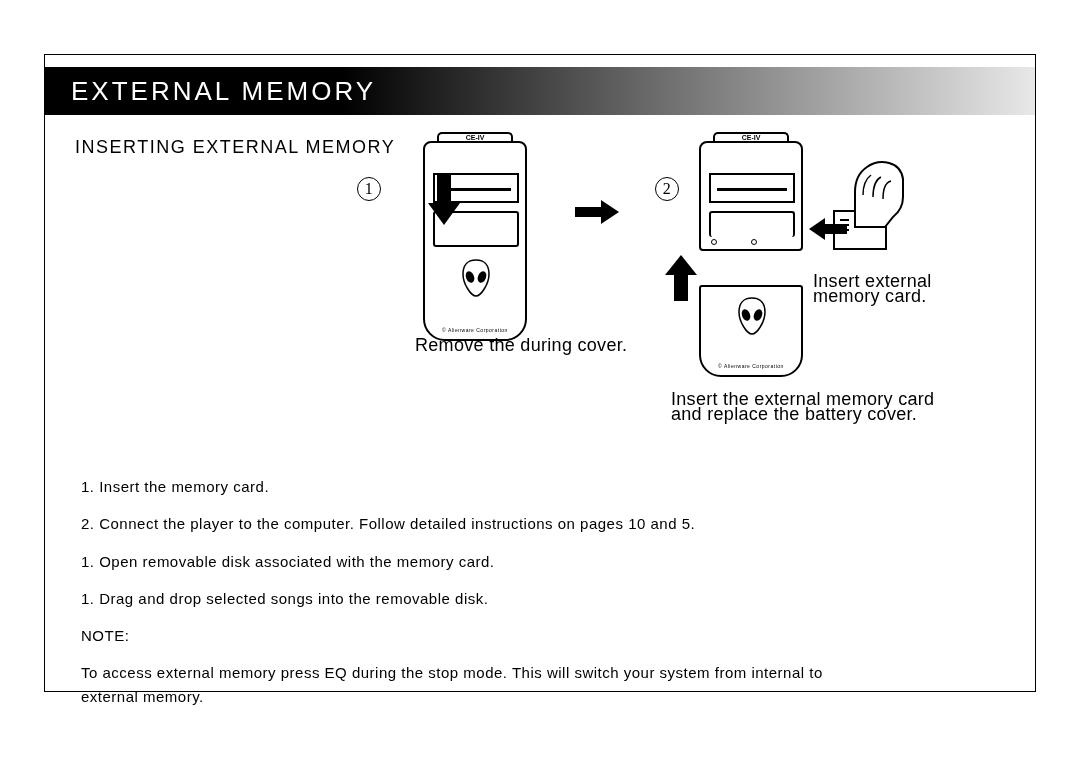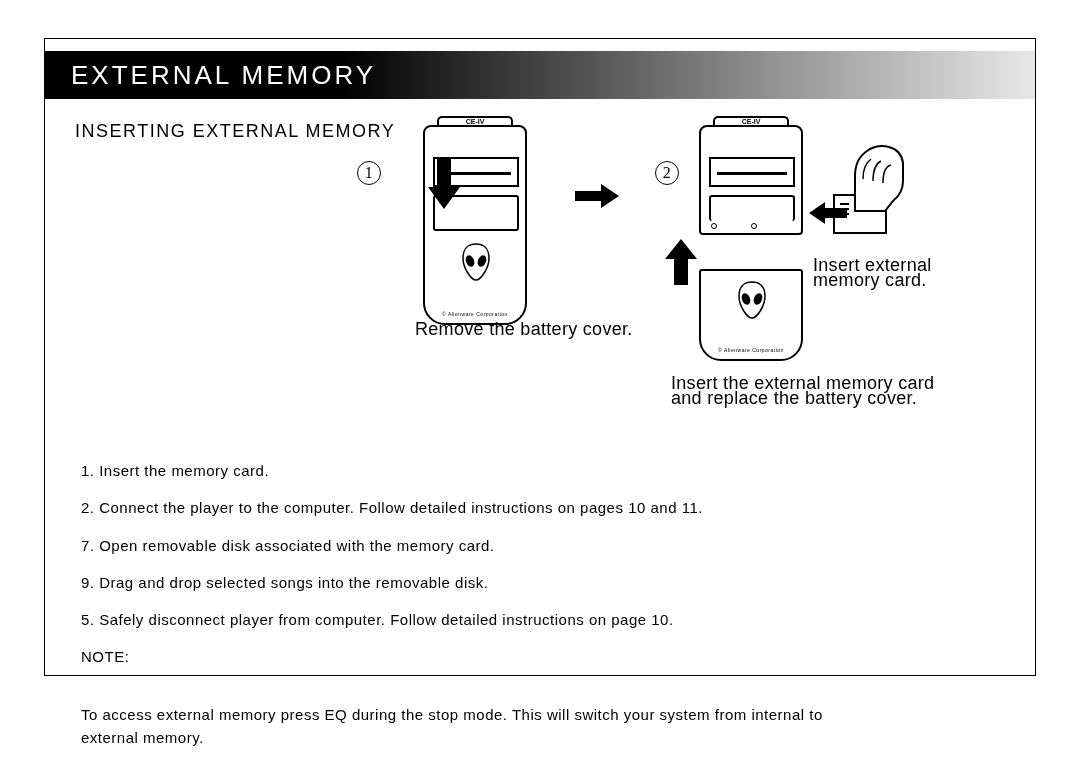--- a/index.html
+++ b/index.html
@@ -8,21 +8,21 @@
     height: 770px;
     background: #fff;
     font-family: "Arial Narrow", Arial, sans-serif;
     letter-spacing: 0.5px;
     color: #000;
     position: relative;
   }
   .page {
     position: absolute;
     left: 44px;
-    top: 38px;
+    top: 54px;
     width: 992px;
     height: 638px;
     border: 1px solid #000;
   }
   .header-band {
     position: absolute;
     left: 0; top: 12px;
     width: 100%;
     height: 48px;
     background: linear-gradient(to right, #000 0%, #000 30%, #666 60%, #e8e8e8 100%);
@@ -172,21 +172,21 @@
     top: 420px;
     width: 900px;
     font-size: 15px;
     line-height: 1.55;
     letter-spacing: 0.5px;
     font-stretch: condensed;
   }
   .instructions p { margin-bottom: 14px; }
   .note { display:flex; gap: 14px; margin-top: 6px; flex-direction: column; }
   .note .lbl { flex: 0 0 auto; }
-  .note .txt { max-width: 800px; margin-top: 20px; }
+  .note .txt { max-width: 800px; }
 
   .pagenum {
     position: absolute;
     left: 0; width: 100%;
     bottom: 10px;
     text-align: center;
     font-size: 13px;
   }
 
   
@@ -236,21 +236,21 @@
         <ellipse cx="9" cy="18" rx="4" ry="6" transform="rotate(-22 9 18)" fill="#000"></ellipse>
         <ellipse cx="21" cy="18" rx="4" ry="6" transform="rotate(22 21 18)" fill="#000"></ellipse>
       </svg>
       <div class="corp">© Alienware Corporation</div>
     </div>
   </div>
 
   <div class="arrow-down-body" style="left:392px; top:120px;"></div>
   <div class="arrow-down-head" style="left:383px; top:148px;"></div>
 
-  <div class="caption" style="left:370px; top:280px;">Remove the battery cover.</div>
+  <div class="caption" style="left:370px; top:280px;">Remove the during cover.</div>
 
   <div class="arrow-right-body" style="left:530px; top:152px;"></div>
   <div class="arrow-right-head" style="left:556px; top:145px;"></div>
 
   <div style="position:absolute; left:654px; top:86px;">
     <div class="device-top" style="position:absolute;">CE-IV</div>
     <div class="upper-short">
       <div class="slot"></div>
       <div class="panel"></div>
       <div class="tinycirc" style="left:10px; bottom:4px;"></div>
@@ -287,24 +287,23 @@
 
   <div class="caption" style="left:768px; top:216px;">Insert external</div>
   <div class="caption" style="left:768px; top:231px;">memory card.</div>
 
   <div class="caption" style="left:626px; top:334px;">Insert the external memory card</div>
   <div class="caption" style="left:626px; top:349px;">and replace the battery cover.</div>
 
 
   <div class="instructions">
     <p>1. Insert the memory card.</p>
-    <p>2. Connect the player to the computer. Follow detailed instructions on pages 10 and 11.</p>
-    <p>7. Open removable disk associated with the memory card.</p>
-    <p>9. Drag and drop selected songs into the removable disk.</p>
-    <p>5. Safely disconnect player from computer. Follow detailed instructions on page 10.</p>
+    <p>2. Connect the player to the computer. Follow detailed instructions on pages 10 and 5.</p>
+    <p>1. Open removable disk associated with the memory card.</p>
+    <p>1. Drag and drop selected songs into the removable disk.</p>
     <div class="note">
       <div class="lbl">NOTE:</div>
       <div class="txt">To access external memory press EQ during the stop mode. This will switch your system from internal to external memory.</div>
     </div>
   </div>
 
 
 </div>
 
 </body></html>

